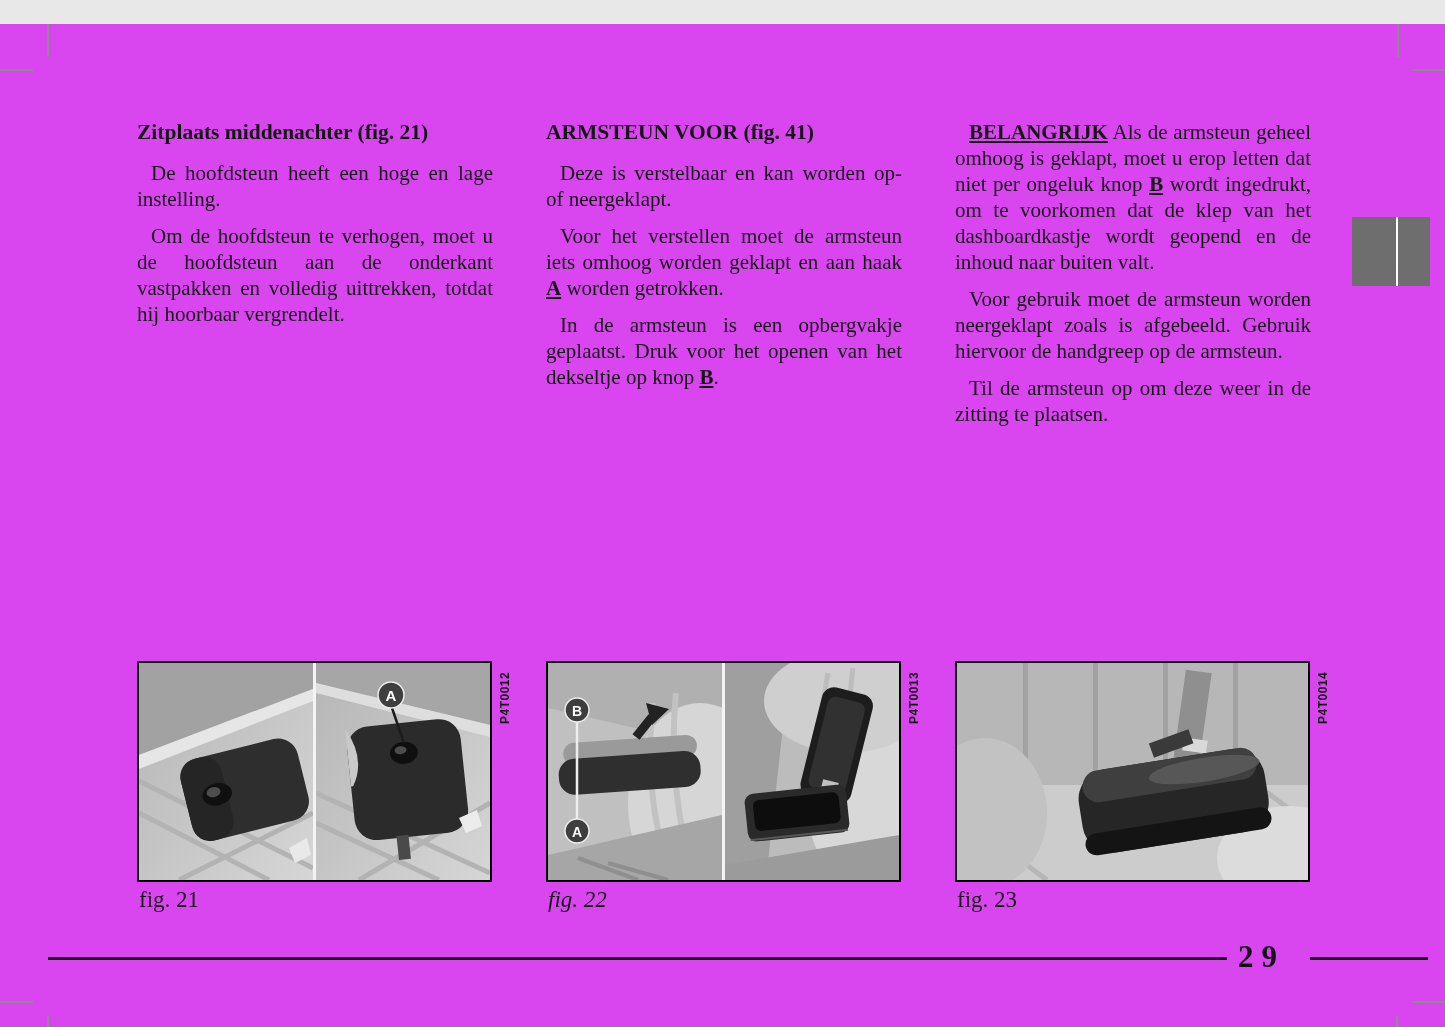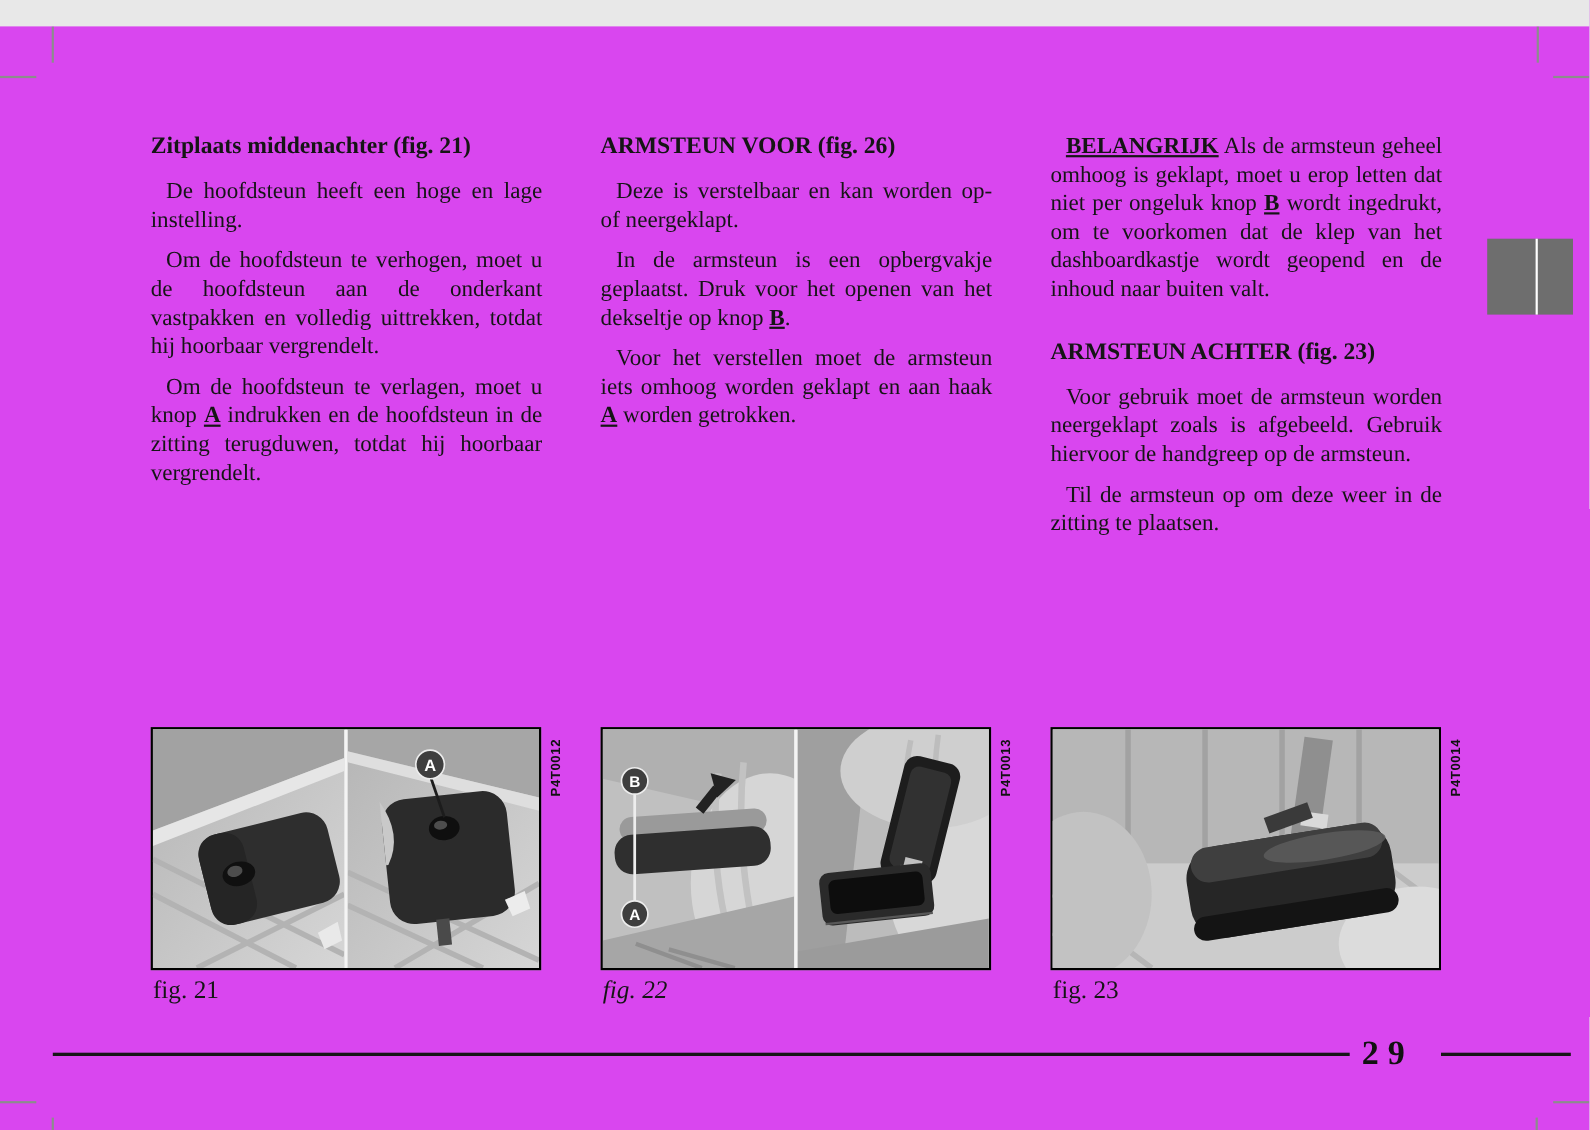--- a/index.html
+++ b/index.html
@@ -72,33 +72,31 @@
   <div class="mark" style="left:1396px; top:992px; width:2px; height:35px;"></div>
 
   <div class="tab">
     <div class="split"></div>
   </div>
 
   <div class="col" id="col1">
     <h2>Zitplaats middenachter (fig. 21)</h2>
     <p><span>De hoofdsteun heeft een hoge en lage instelling.</span></p>
     <p><span>Om de hoofdsteun te verhogen, moet u de hoofdsteun aan de onderkant vastpakken en volledig uittrekken, totdat hij hoorbaar vergrendelt.</span></p>
-    <p><span>Om de hoofdsteun te verlagen, moet u knop </span><b>A</b><span> indrukken en de hoofdsteun in de zitting terugduwen, totdat hij hoorbaar vergrendelt.</span></p>
   </div>
 
   <div class="col" id="col2">
-    <h2>ARMSTEUN VOOR (fig. 26)</h2>
+    <h2>ARMSTEUN VOOR (fig. 41)</h2>
     <p><span>Deze is verstelbaar en kan worden op- of neergeklapt.</span></p>
+    <p><span>Voor het verstellen moet de armsteun iets omhoog worden geklapt en aan haak </span><b>A</b><span> worden getrokken.</span></p>
     <p><span>In de armsteun is een opbergvakje geplaatst. Druk voor het openen van het dekseltje op knop </span><b>B</b><span>.</span></p>
-    <p><span>Voor het verstellen moet de armsteun iets omhoog worden geklapt en aan haak </span><b>A</b><span> worden getrokken.</span></p>
   </div>
 
   <div class="col" id="col3">
     <p><b>BELANGRIJK</b><span> Als de armsteun geheel omhoog is geklapt, moet u erop letten dat niet per ongeluk knop </span><b>B</b><span> wordt ingedrukt, om te voorkomen dat de klep van het dashboardkastje wordt geopend en de inhoud naar buiten valt.</span></p>
-    <h2 class="mid">ARMSTEUN ACHTER (fig. 23)</h2>
     <p><span>Voor gebruik moet de armsteun worden neergeklapt zoals is afgebeeld. Gebruik hiervoor de handgreep op de armsteun.</span></p>
     <p><span>Til de armsteun op om deze weer in de zitting te plaatsen.</span></p>
   </div>
 
   <div class="photo" id="photo1">
     <svg width="351" height="217" viewBox="0 0 351 217">
       <defs>
         <linearGradient id="g21" x1="0" y1="0" x2="1" y2="1">
           <stop offset="0" stop-color="#b5b5b5"></stop>
             <stop offset="1" stop-color="#d6d6d6"></stop>

